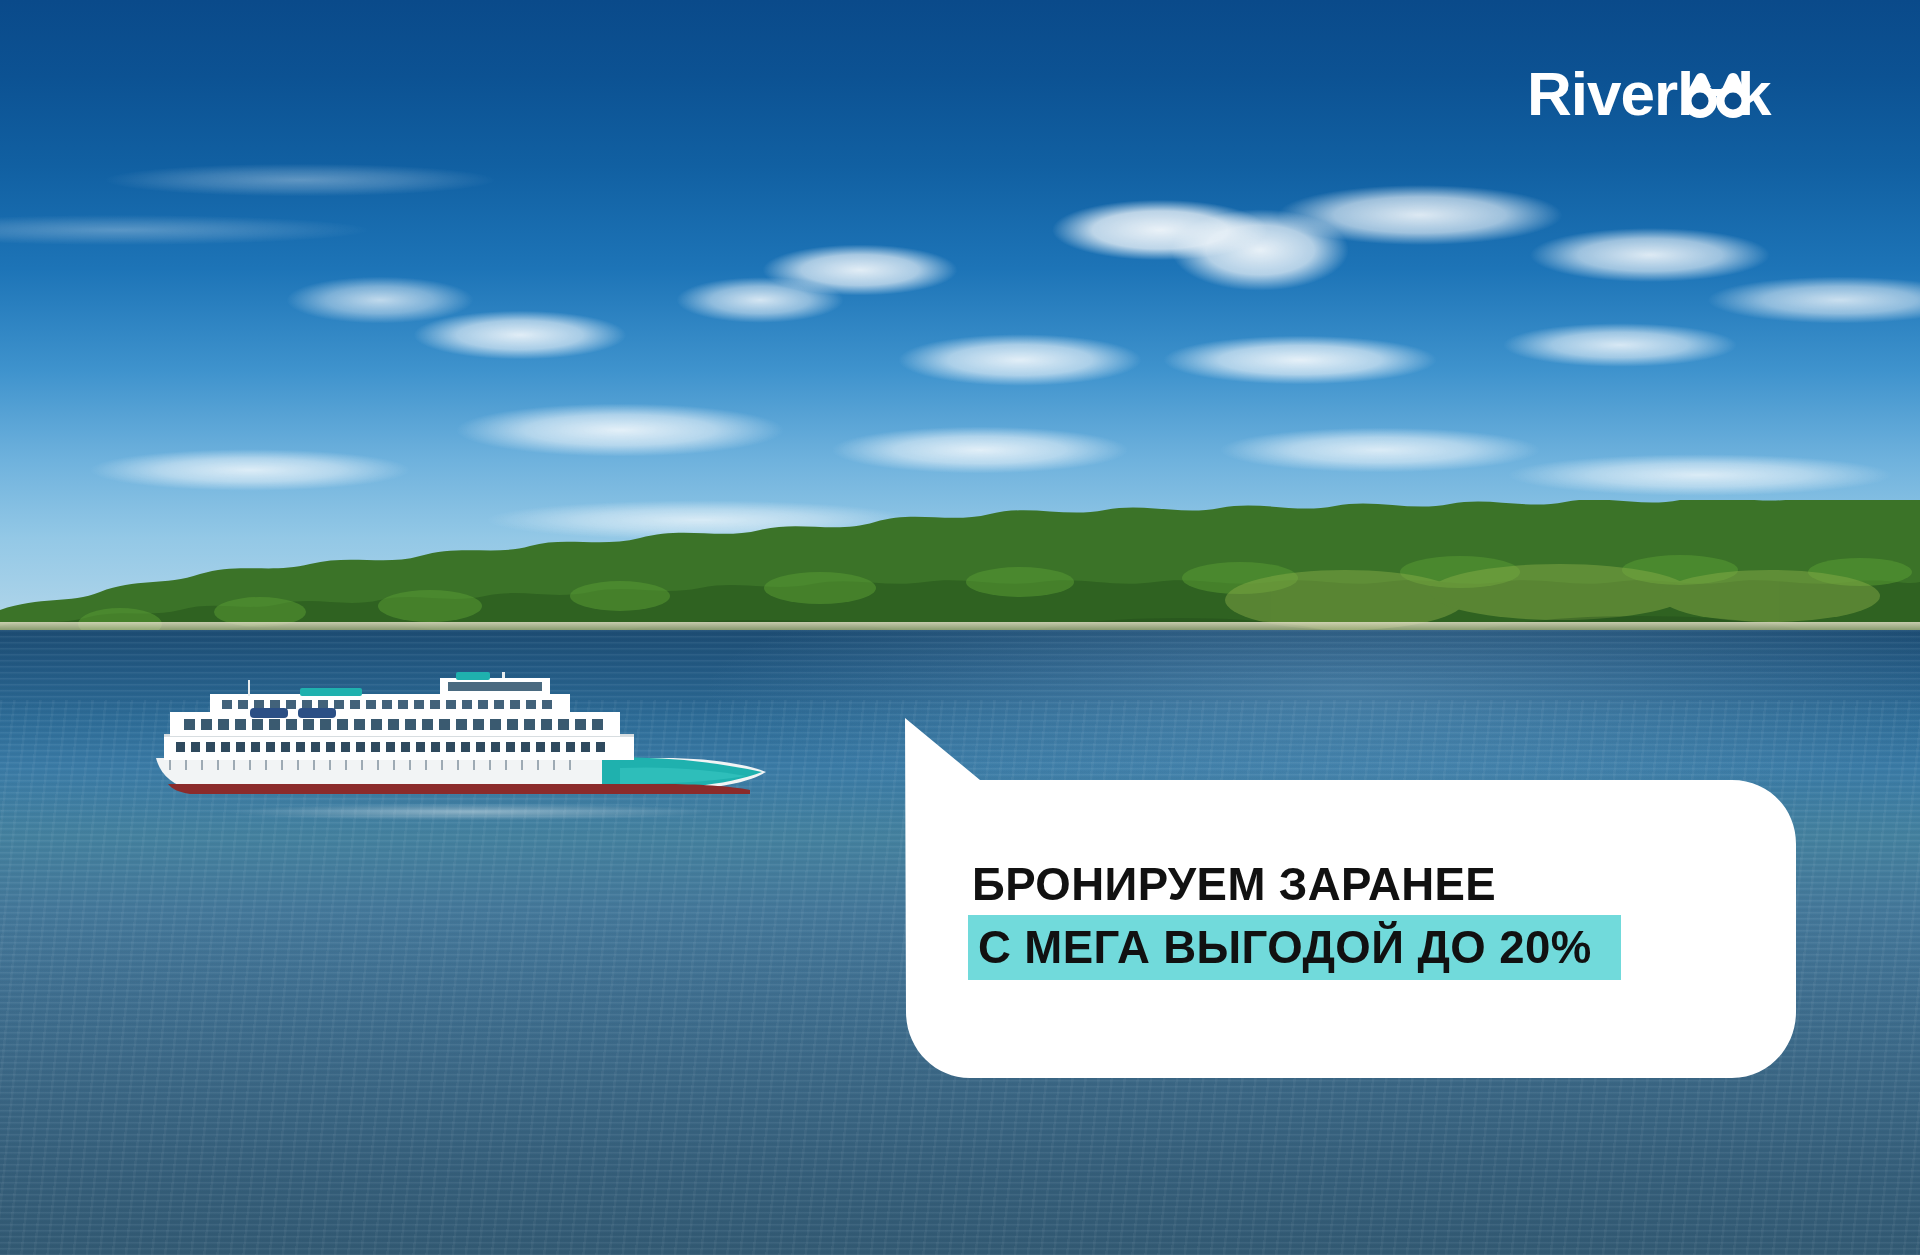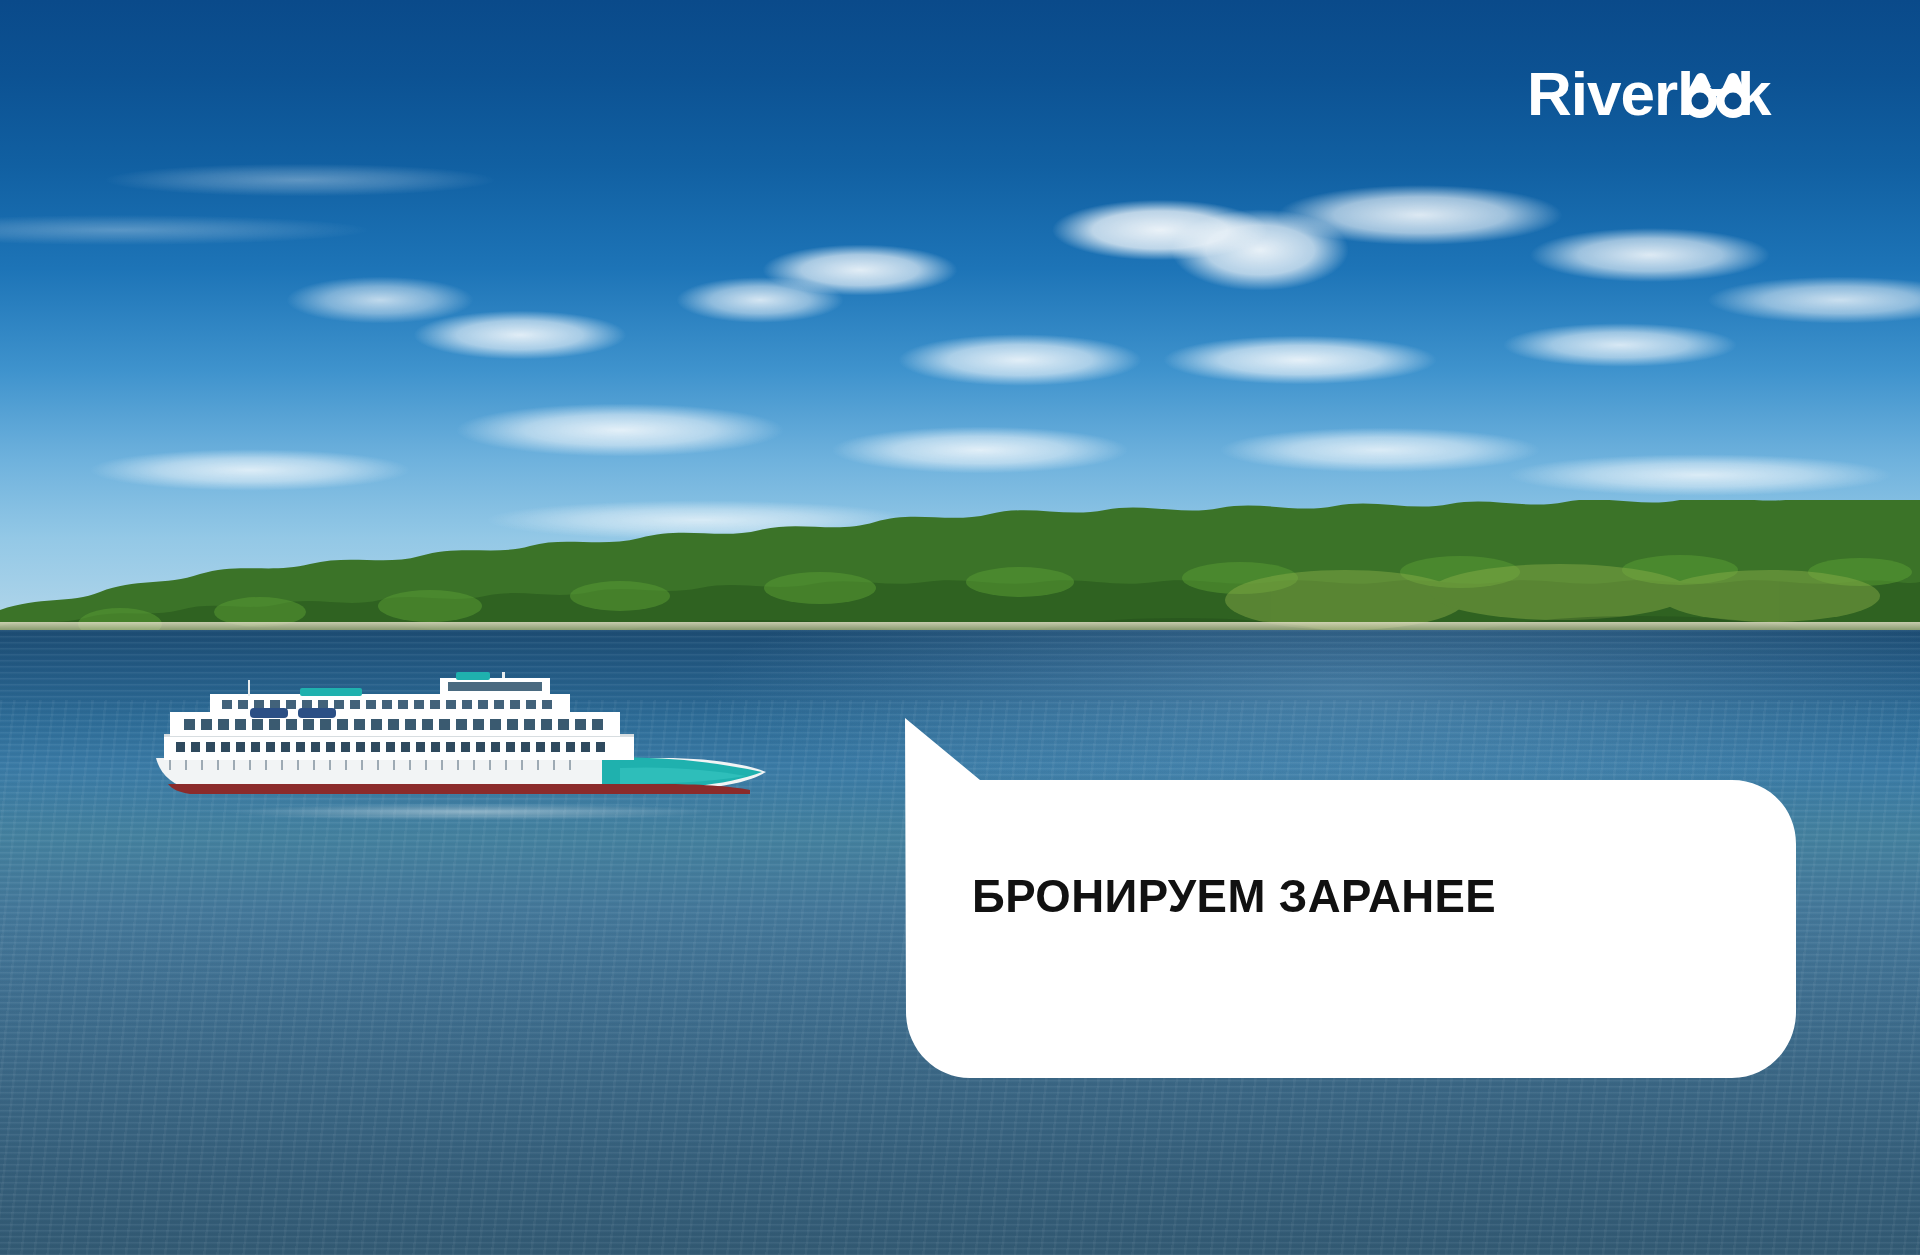--- a/index.html
+++ b/index.html
@@ -198,21 +198,21 @@
     position: absolute;
     left: 900px;
     top: 712px;
     width: 900px;
     height: 372px;
   }
   .bubble-shape { position:absolute; left:0; top:0; }
   .bubble-text {
     position: absolute;
     left: 72px;
-    top: 160px;
+    top: 148px;
     width: 790px;
   }
   .line1 {
     font-family: "Liberation Sans", sans-serif;
     font-weight: 700;
     font-size: 47px;
     letter-spacing: .4px;
     color: #111111;
     line-height: 1.04;
     white-space: nowrap;
@@ -470,16 +470,19 @@
                C868,68 896,96 896,132
                L896,300
                C896,336 868,366 832,366
                L70,366
                C34,366 6,336 6,300
                Z" fill="#ffffff"></path>
     </svg>
 
     <div class="bubble-text">
       <div class="line1">БРОНИРУЕМ ЗАРАНЕЕ</div>
+      <div class="line2-wrap">
+        <div class="line2">С МЕГА ВЫГОДОЙ ДО 20%</div>
+      </div>
     </div>
   </div>
 
 </div>
 
 </body></html>

